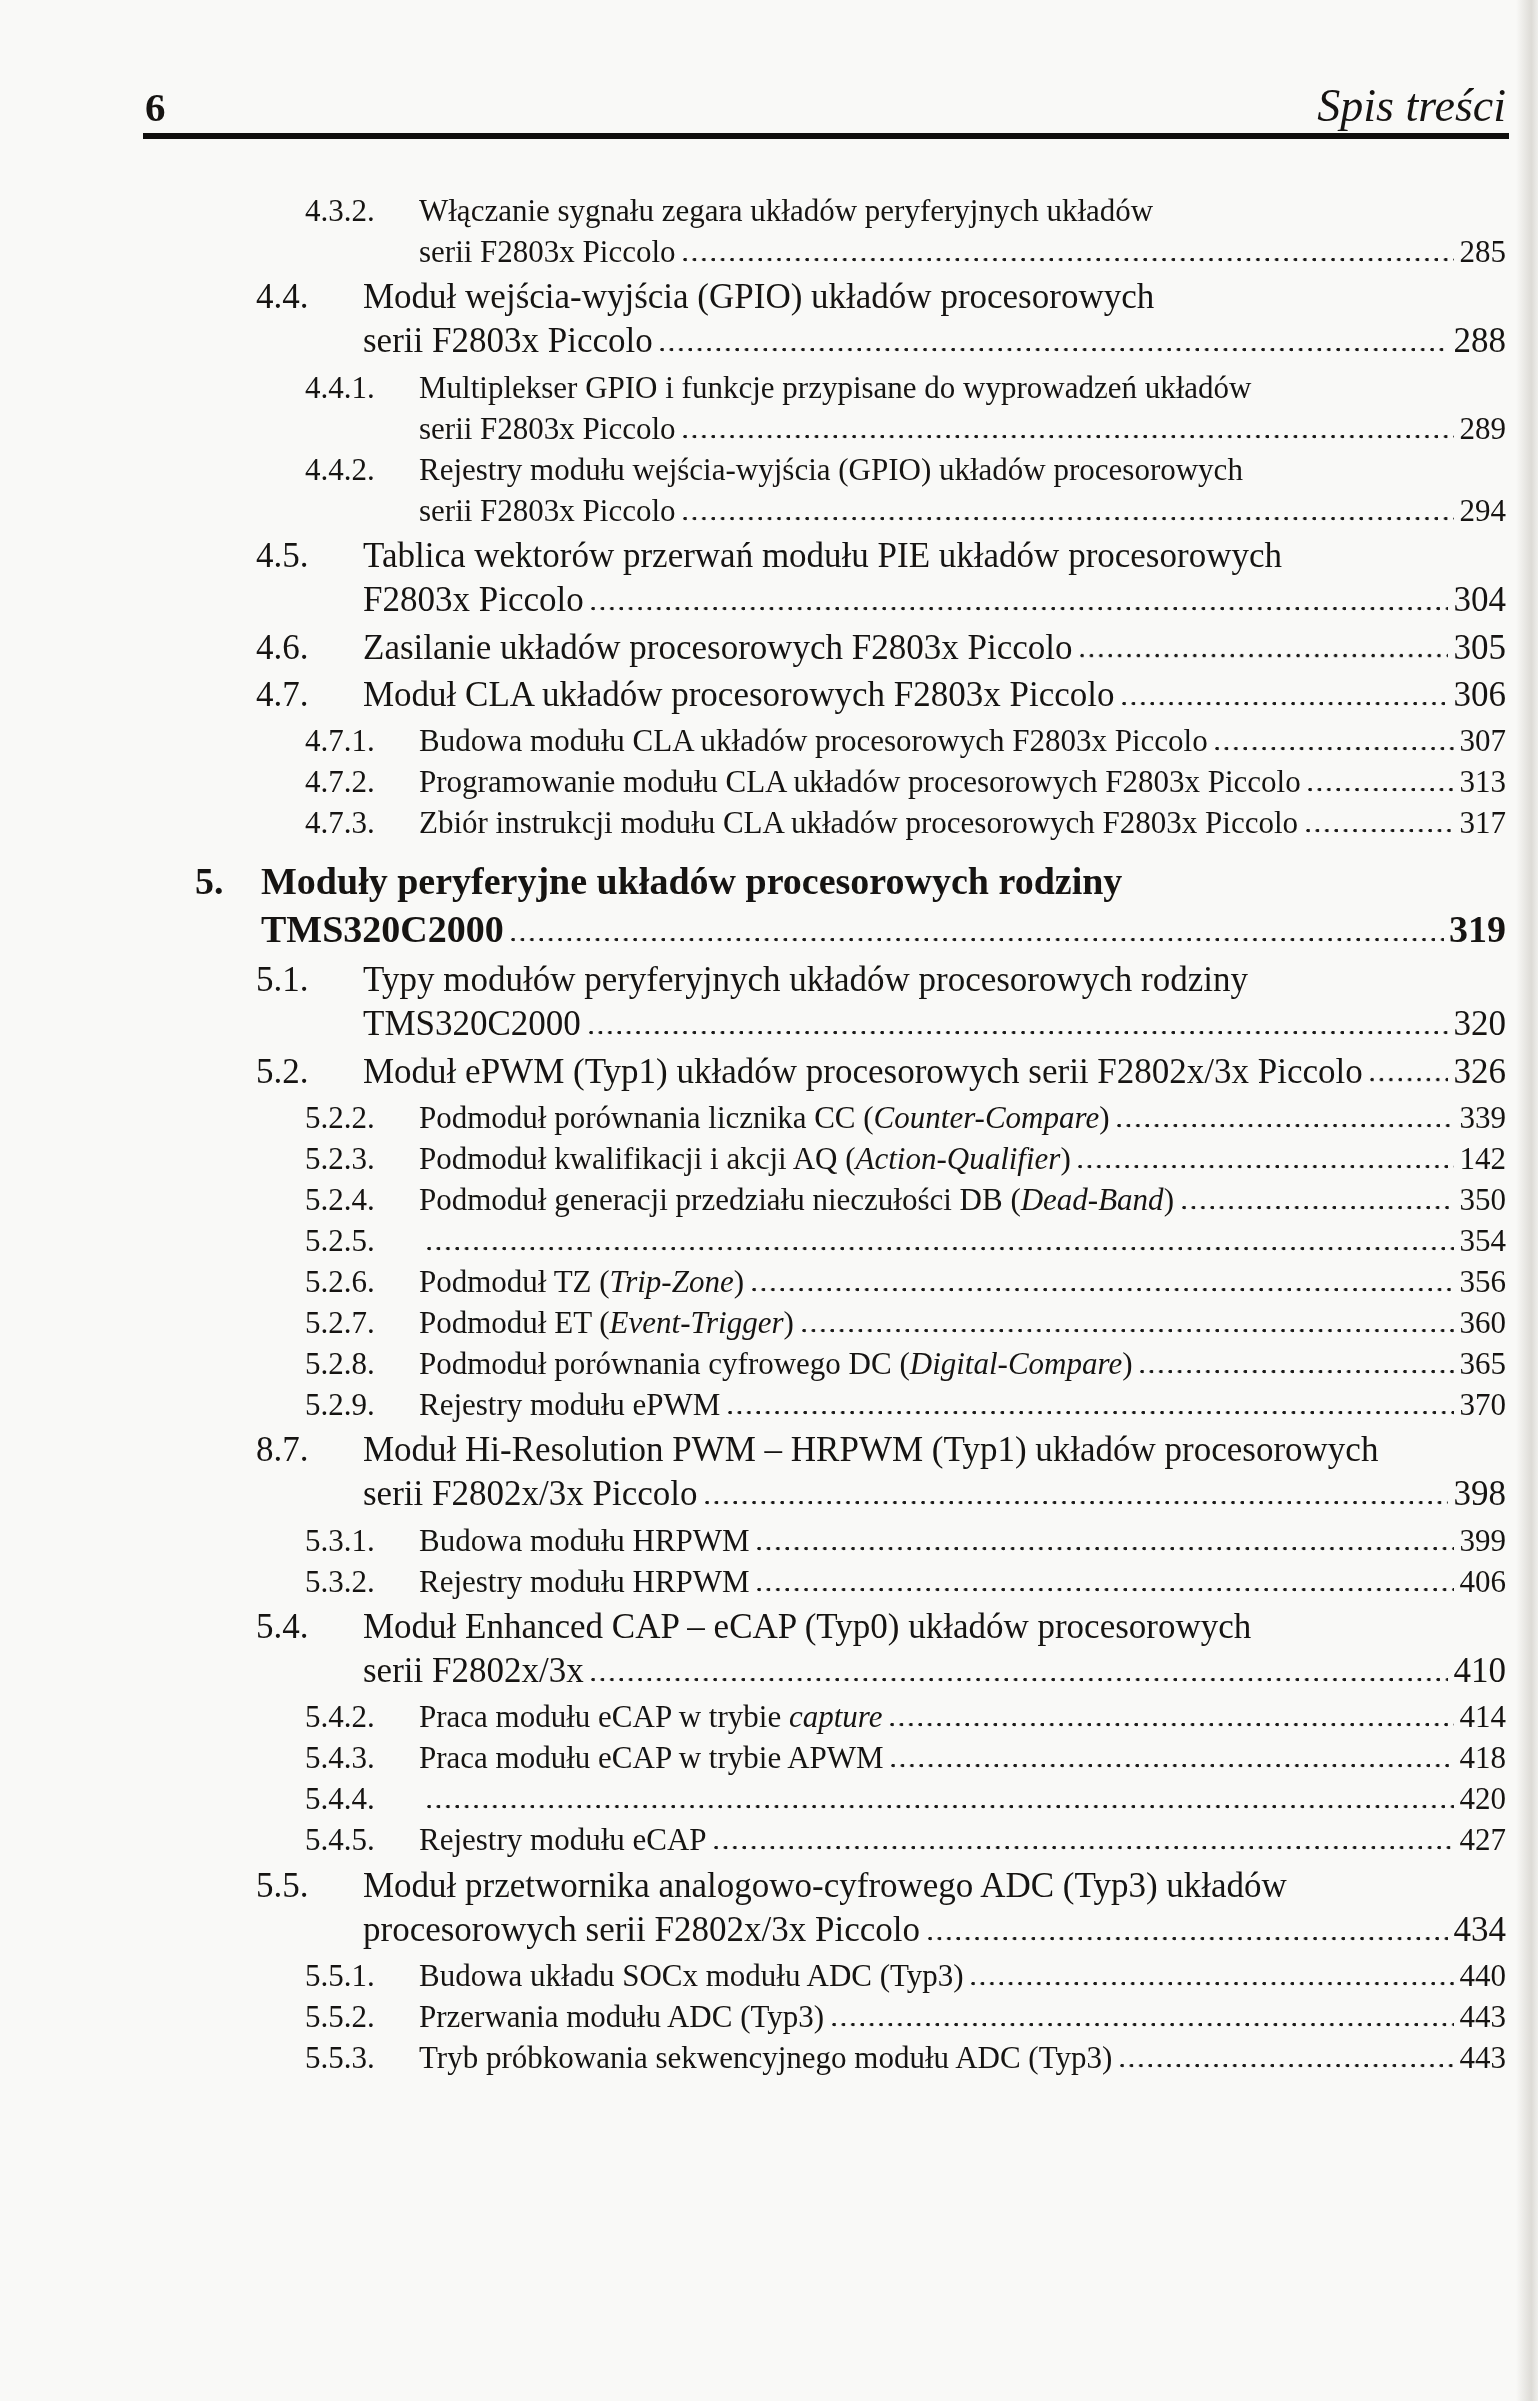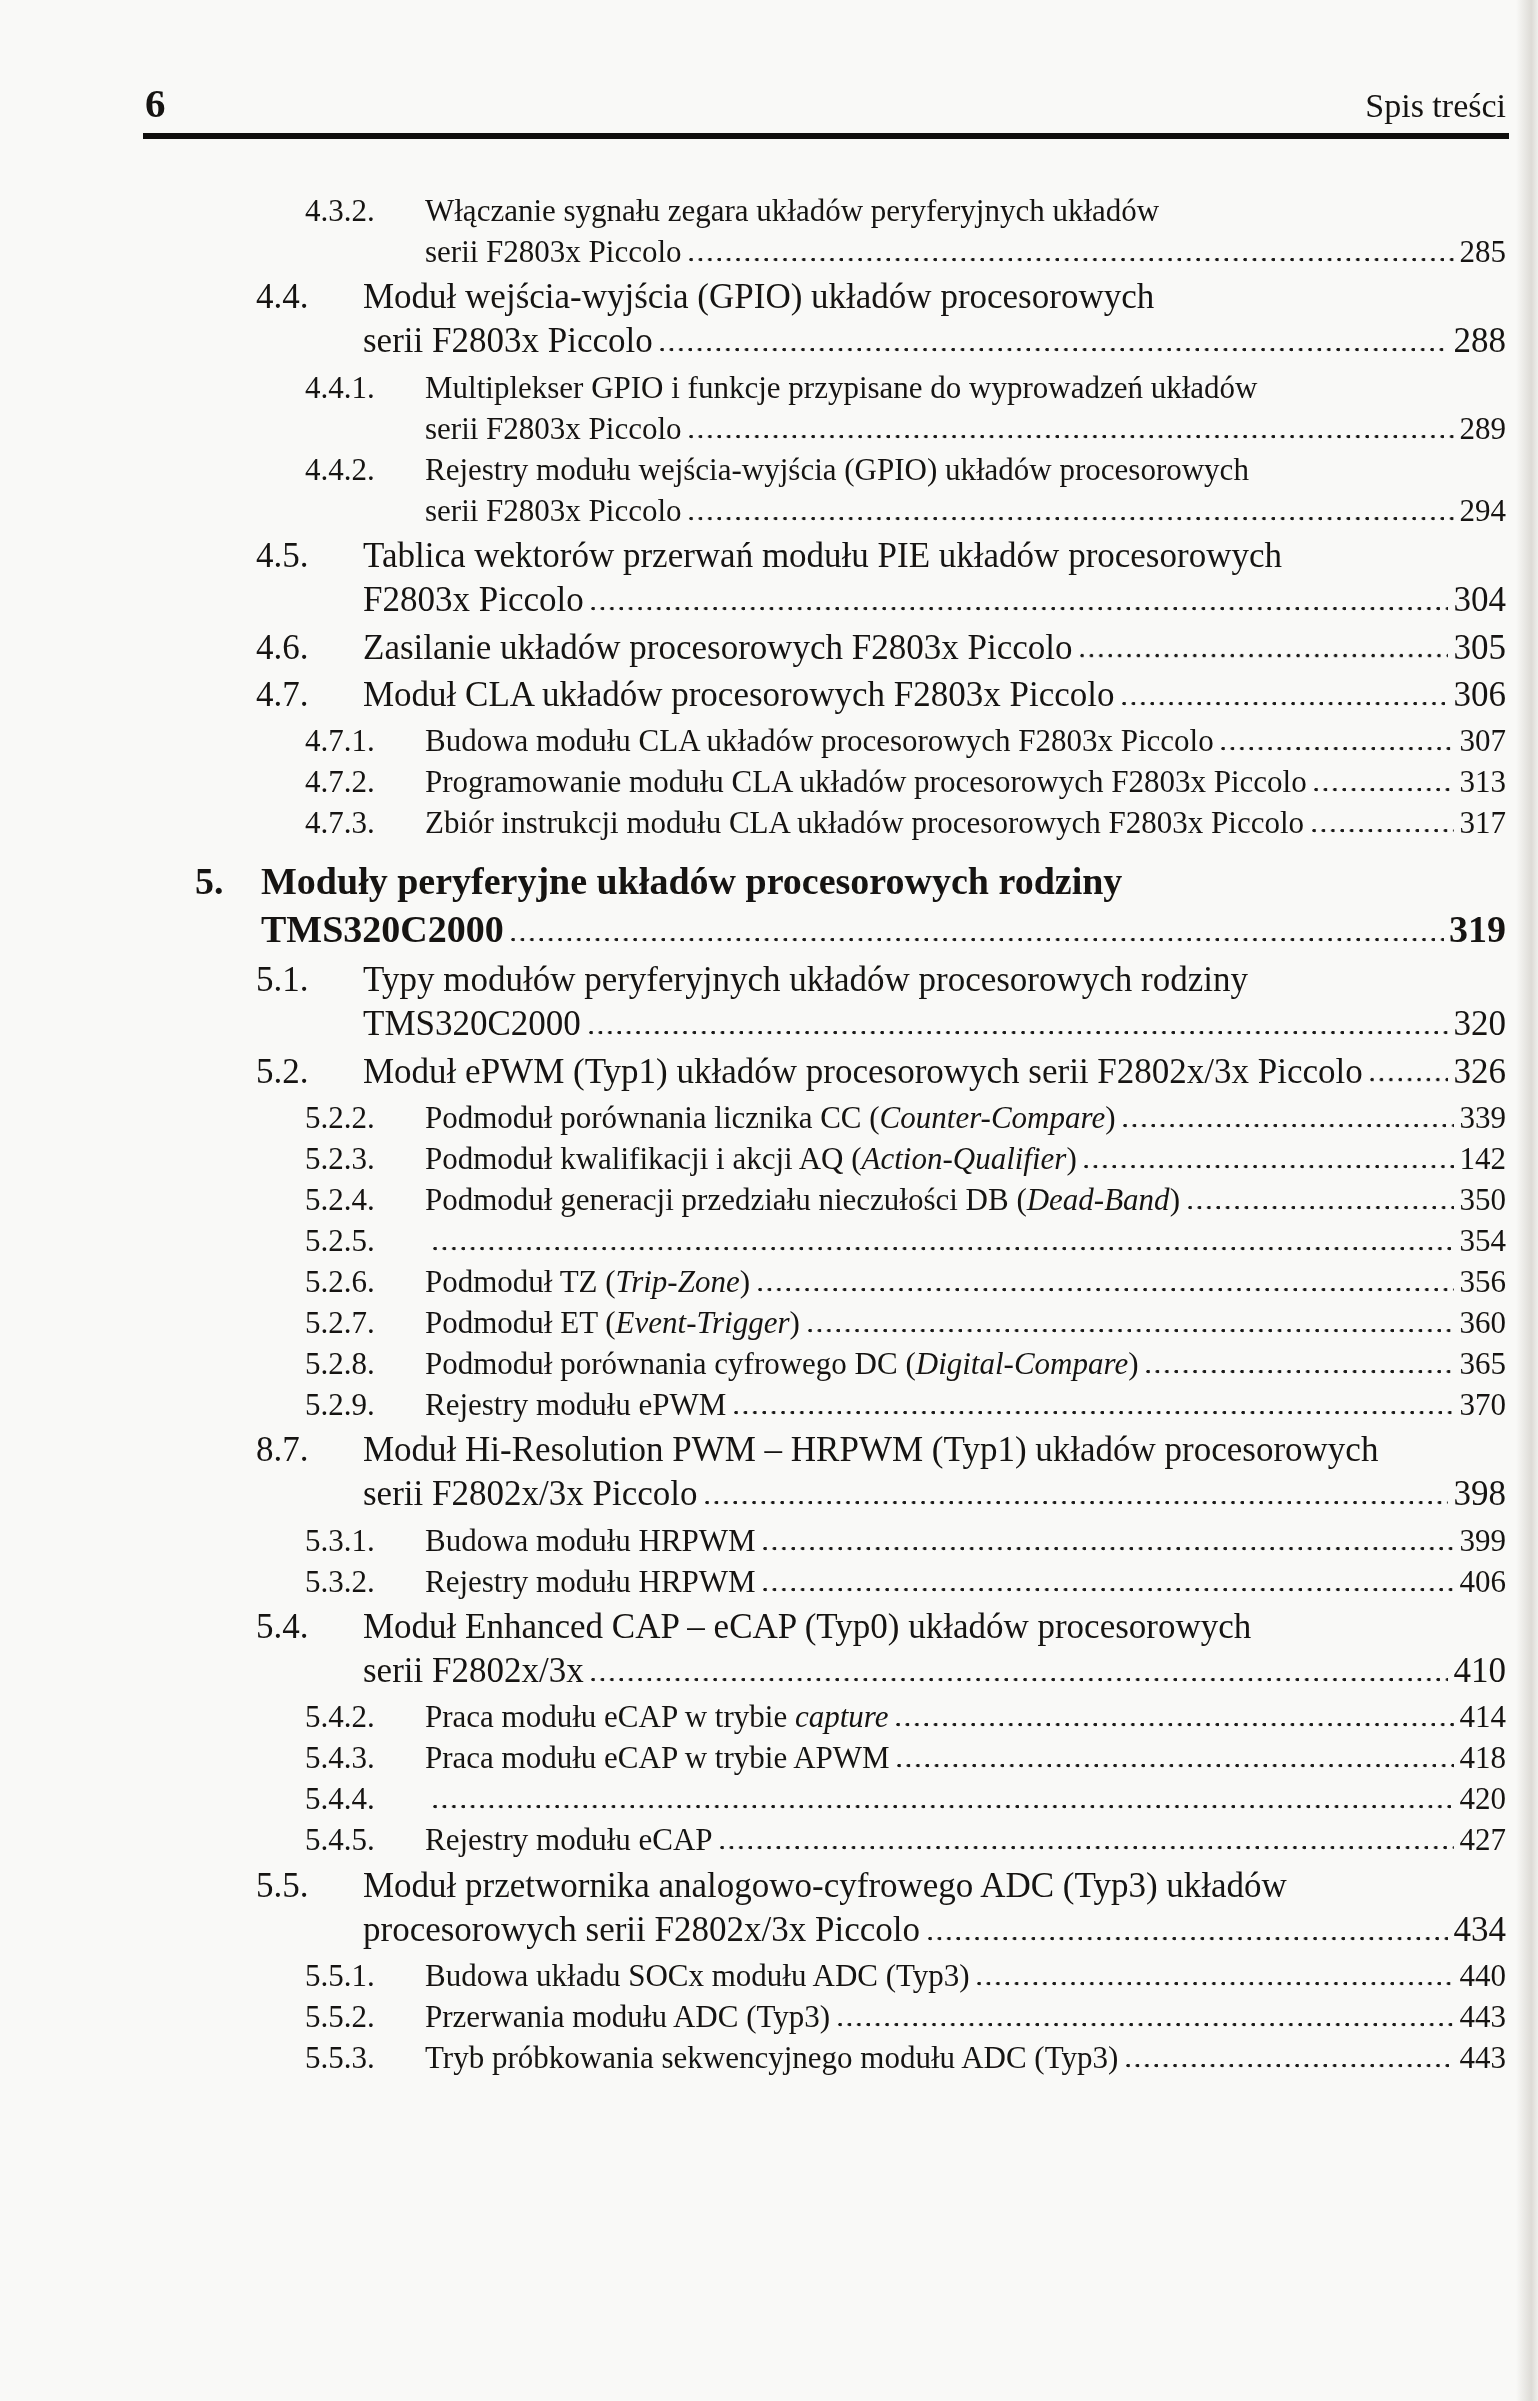--- a/index.html
+++ b/index.html
@@ -32,21 +32,22 @@
     left: 145px; right: 32px; top: 79px;
     display: flex;
     justify-content: space-between;
     align-items: baseline;
   }
   .pg-num {
     font-size: 41px;
     font-weight: 700;
   }
   .pg-title {
-    font-size: 34px;
+    font-size: 46px;
+    font-style: italic;
   }
   .rule {
     position: absolute;
     left: 143px; top: 133px;
     width: 1366px; height: 6px;
     background: #100f0d;
   }
   .toc {
     position: absolute;
     left: 128px; right: 32px; top: 190px;
@@ -57,21 +58,21 @@
   .line {
     display: flex;
     align-items: baseline;
   }
   .txt { white-space: nowrap; }
   .it { font-style: italic; }
   .l1 { font-size: 38px; line-height: 48px; font-weight: 700; margin: 13.7px 0 5.1px; padding-left: 67px; }
   .l1 .num { width: 66px; }
   .l2 { font-size: 35px; line-height: 44px; margin: 3.4px 0; padding-left: 128px; }
   .l2 .num { width: 107px; }
-  .l3 { font-size: 31px; line-height: 41px; padding-left: 177px; gap: 6px; }
+  .l3 { font-size: 31px; line-height: 41px; padding-left: 177px; }
   .l3 .num { width: 114px; }
   .leader {
     flex: 1 1 auto;
     min-width: 20.5px;
     height: 5.1px;
     margin: 0 5.1px 0 7.7px;
     background-image: radial-gradient(circle at 2.1px 2.6px, #1b1a18 1.5px, rgba(0,0,0,0) 2.1px);
     background-size: 9.4px 5.1px;
     background-repeat: repeat-x;
     background-position: left bottom;

